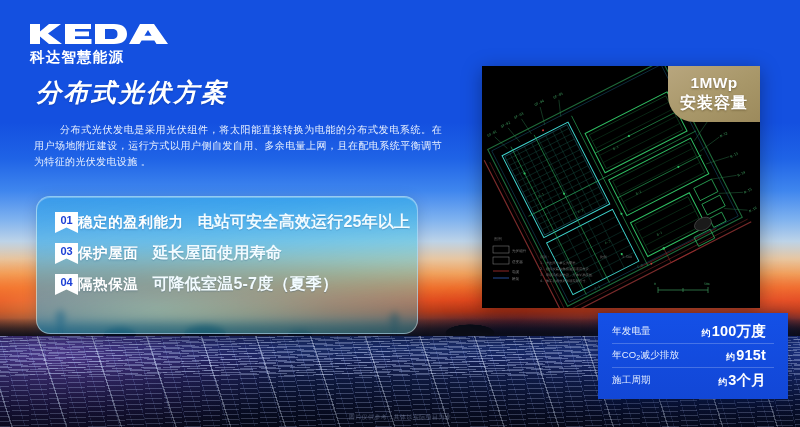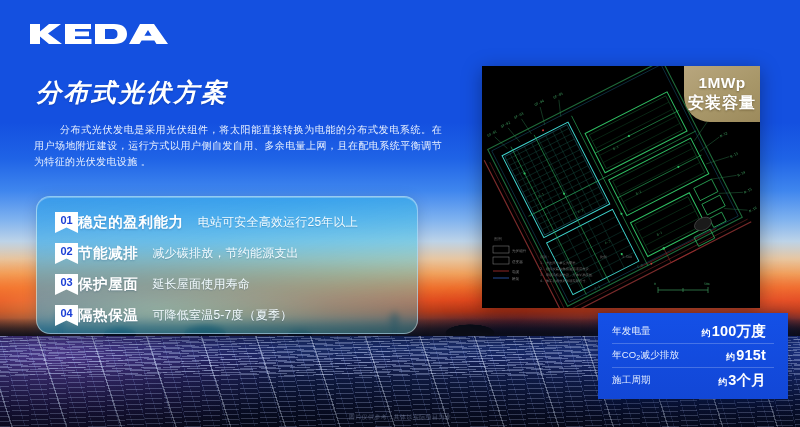--- a/index.html
+++ b/index.html
@@ -208,41 +208,41 @@
   .feat-title {
     color:#ffffff;
     font-size:14.5px;
     font-weight:700;
     letter-spacing:.6px;
     white-space:nowrap;
     text-shadow:0 1px 2px rgba(0,50,100,.25);
   }
   .feat-desc {
     color:#f2fbff;
-    font-size:12px;
-    font-weight:400;
+    font-size:16px;
+    font-weight:700;
     letter-spacing:.2px;
     white-space:nowrap;
     margin-left:14px;
     text-shadow:0 1px 1px rgba(0,50,100,.22);
   }
 
   
   .cad {
     position:absolute; left:482px; top:66px; width:278px; height:242px;
     background:#000000;
     overflow:hidden;
     box-shadow:0 4px 18px rgba(0,0,0,.35);
   }
   .cad svg { display:block; width:278px; height:242px; }
 
   
   .cap-badge {
     position:absolute; right:0; top:0;
-    width:76px; height:56px;
+    width:92px; height:56px;
     background:linear-gradient(150deg,#b8a67e 0%,#a89769 55%,#9c8a5c 100%);
     border-bottom-left-radius:26px;
     display:flex; flex-direction:column;
     align-items:center; justify-content:center;
     gap:1px;
   }
   .cap-num {
     color:#ffffff; font-size:15.5px; font-weight:700; letter-spacing:.3px;
     text-shadow:0 1px 2px rgba(60,45,15,.45);
   }
@@ -313,39 +313,35 @@
 
         <path d="M2,2 L12,2 L12,9.5 L21,2 L33,2 L20,11.5 L34,22 L21,22 L12,14.5 L12,22 L2,22 Z"></path>
 
         <path d="M37,2 L63,2 L63,7 L47,7 L47,9.6 L61,9.6 L61,14.2 L47,14.2 L47,17 L63.5,17 L63.5,22 L37,22 Z"></path>
 
         <path d="M67,2 L86,2 C95,2 99,6 99,12 C99,18 95,22 86,22 L67,22 Z M77,7 L77,17 L84,17 C88,17 89.5,15.2 89.5,12 C89.5,8.8 88,7 84,7 Z"></path>
 
         <path d="M112,2 L126,2 L140,22 L128.5,22 L126.3,18.4 L113.6,18.4 L111.5,22 L101,22 Z M116.4,13.8 L123.6,13.8 L120,8 Z"></path>
       </g>
     </svg>
+    <span class="brand-cn">科达智慧能源</span>
   </div>
 
   <div class="title">分布式光伏方案</div>
 
   <p class="intro">分布式光伏发电是采用光伏组件，将太阳能直接转换为电能的分布式发电系统。在用户场地附近建设，运行方式以用户侧自发自用、多余电量上网，且在配电系统平衡调节为特征的光伏发电设施 。</p>
 
   <div class="features">
 
     <div class="feat-row">
       <span class="badge">01</span>
       <span class="feat-title">稳定的盈利能力</span>
       <span class="feat-desc">电站可安全高效运行25年以上</span>
     </div>
 
-    <div class="feat-row">
-      <span class="badge">02</span>
-      <span class="feat-title">节能减排</span>
-      <span class="feat-desc">减少碳排放，节约能源支出</span>
-    </div>
 
     <div class="feat-row">
       <span class="badge">03</span>
       <span class="feat-title">保护屋面</span>
       <span class="feat-desc">延长屋面使用寿命</span>
     </div>
 
     <div class="feat-row">
       <span class="badge">04</span>
       <span class="feat-title">隔热保温</span>

